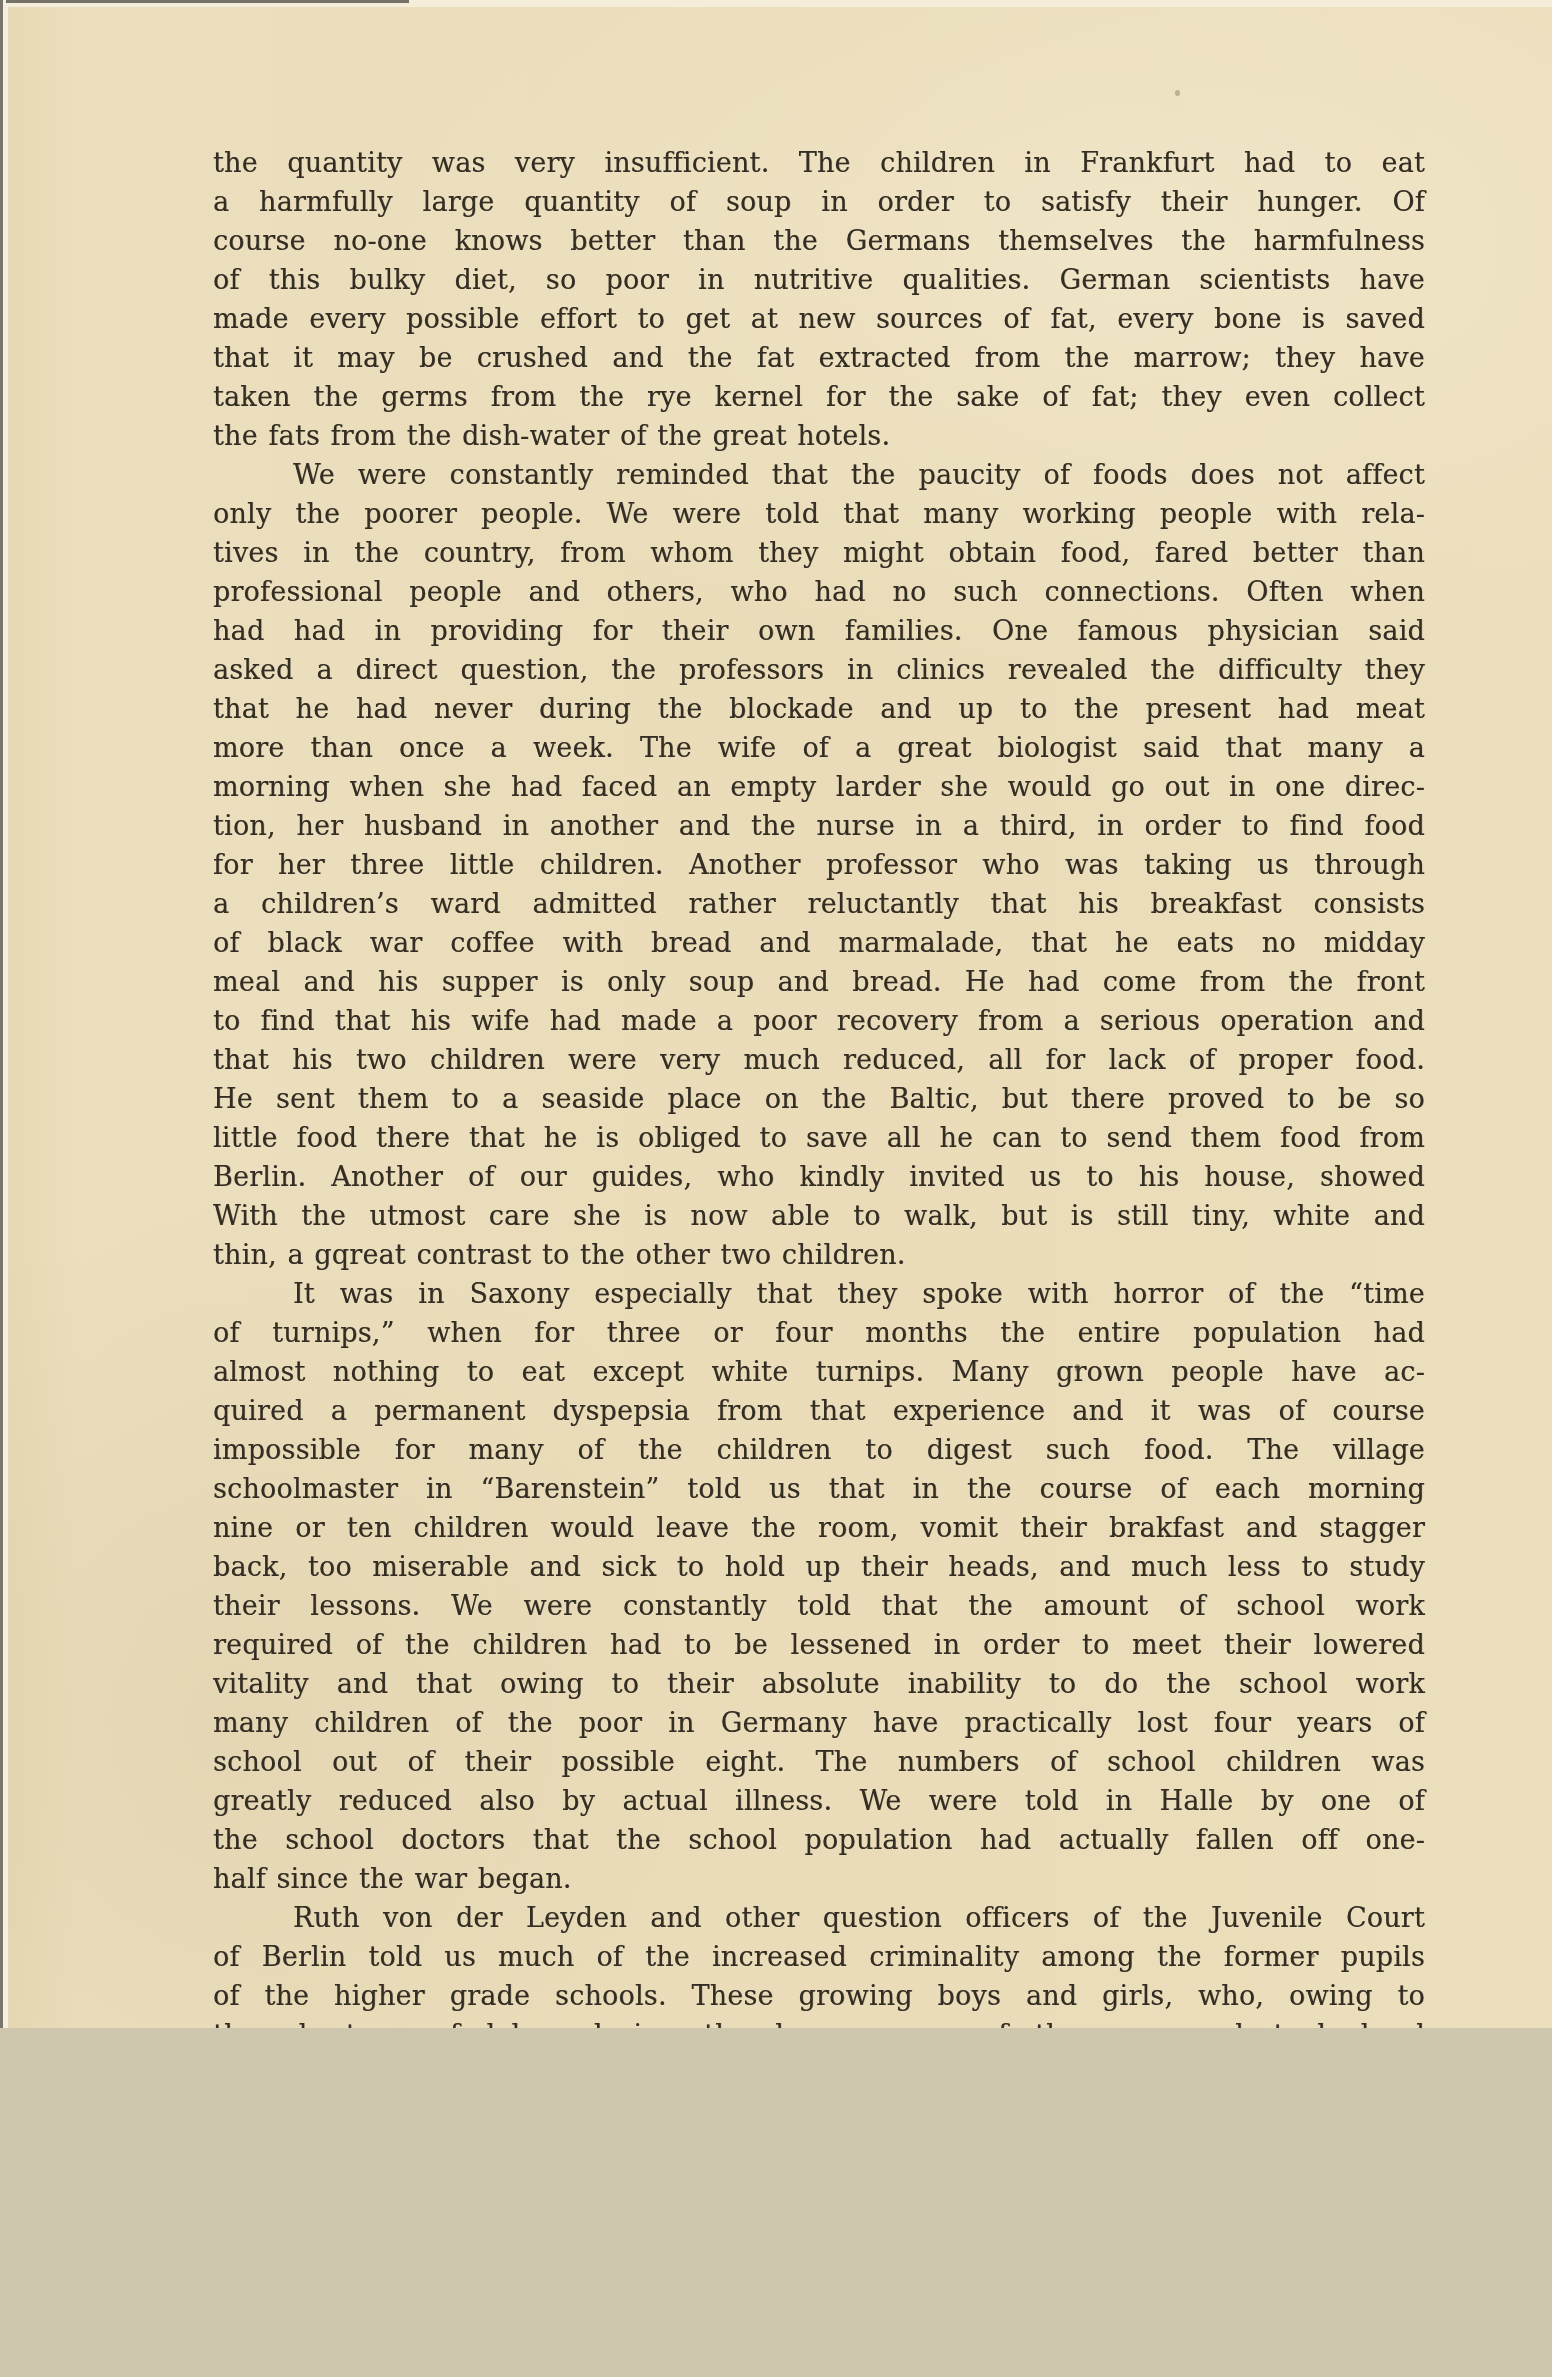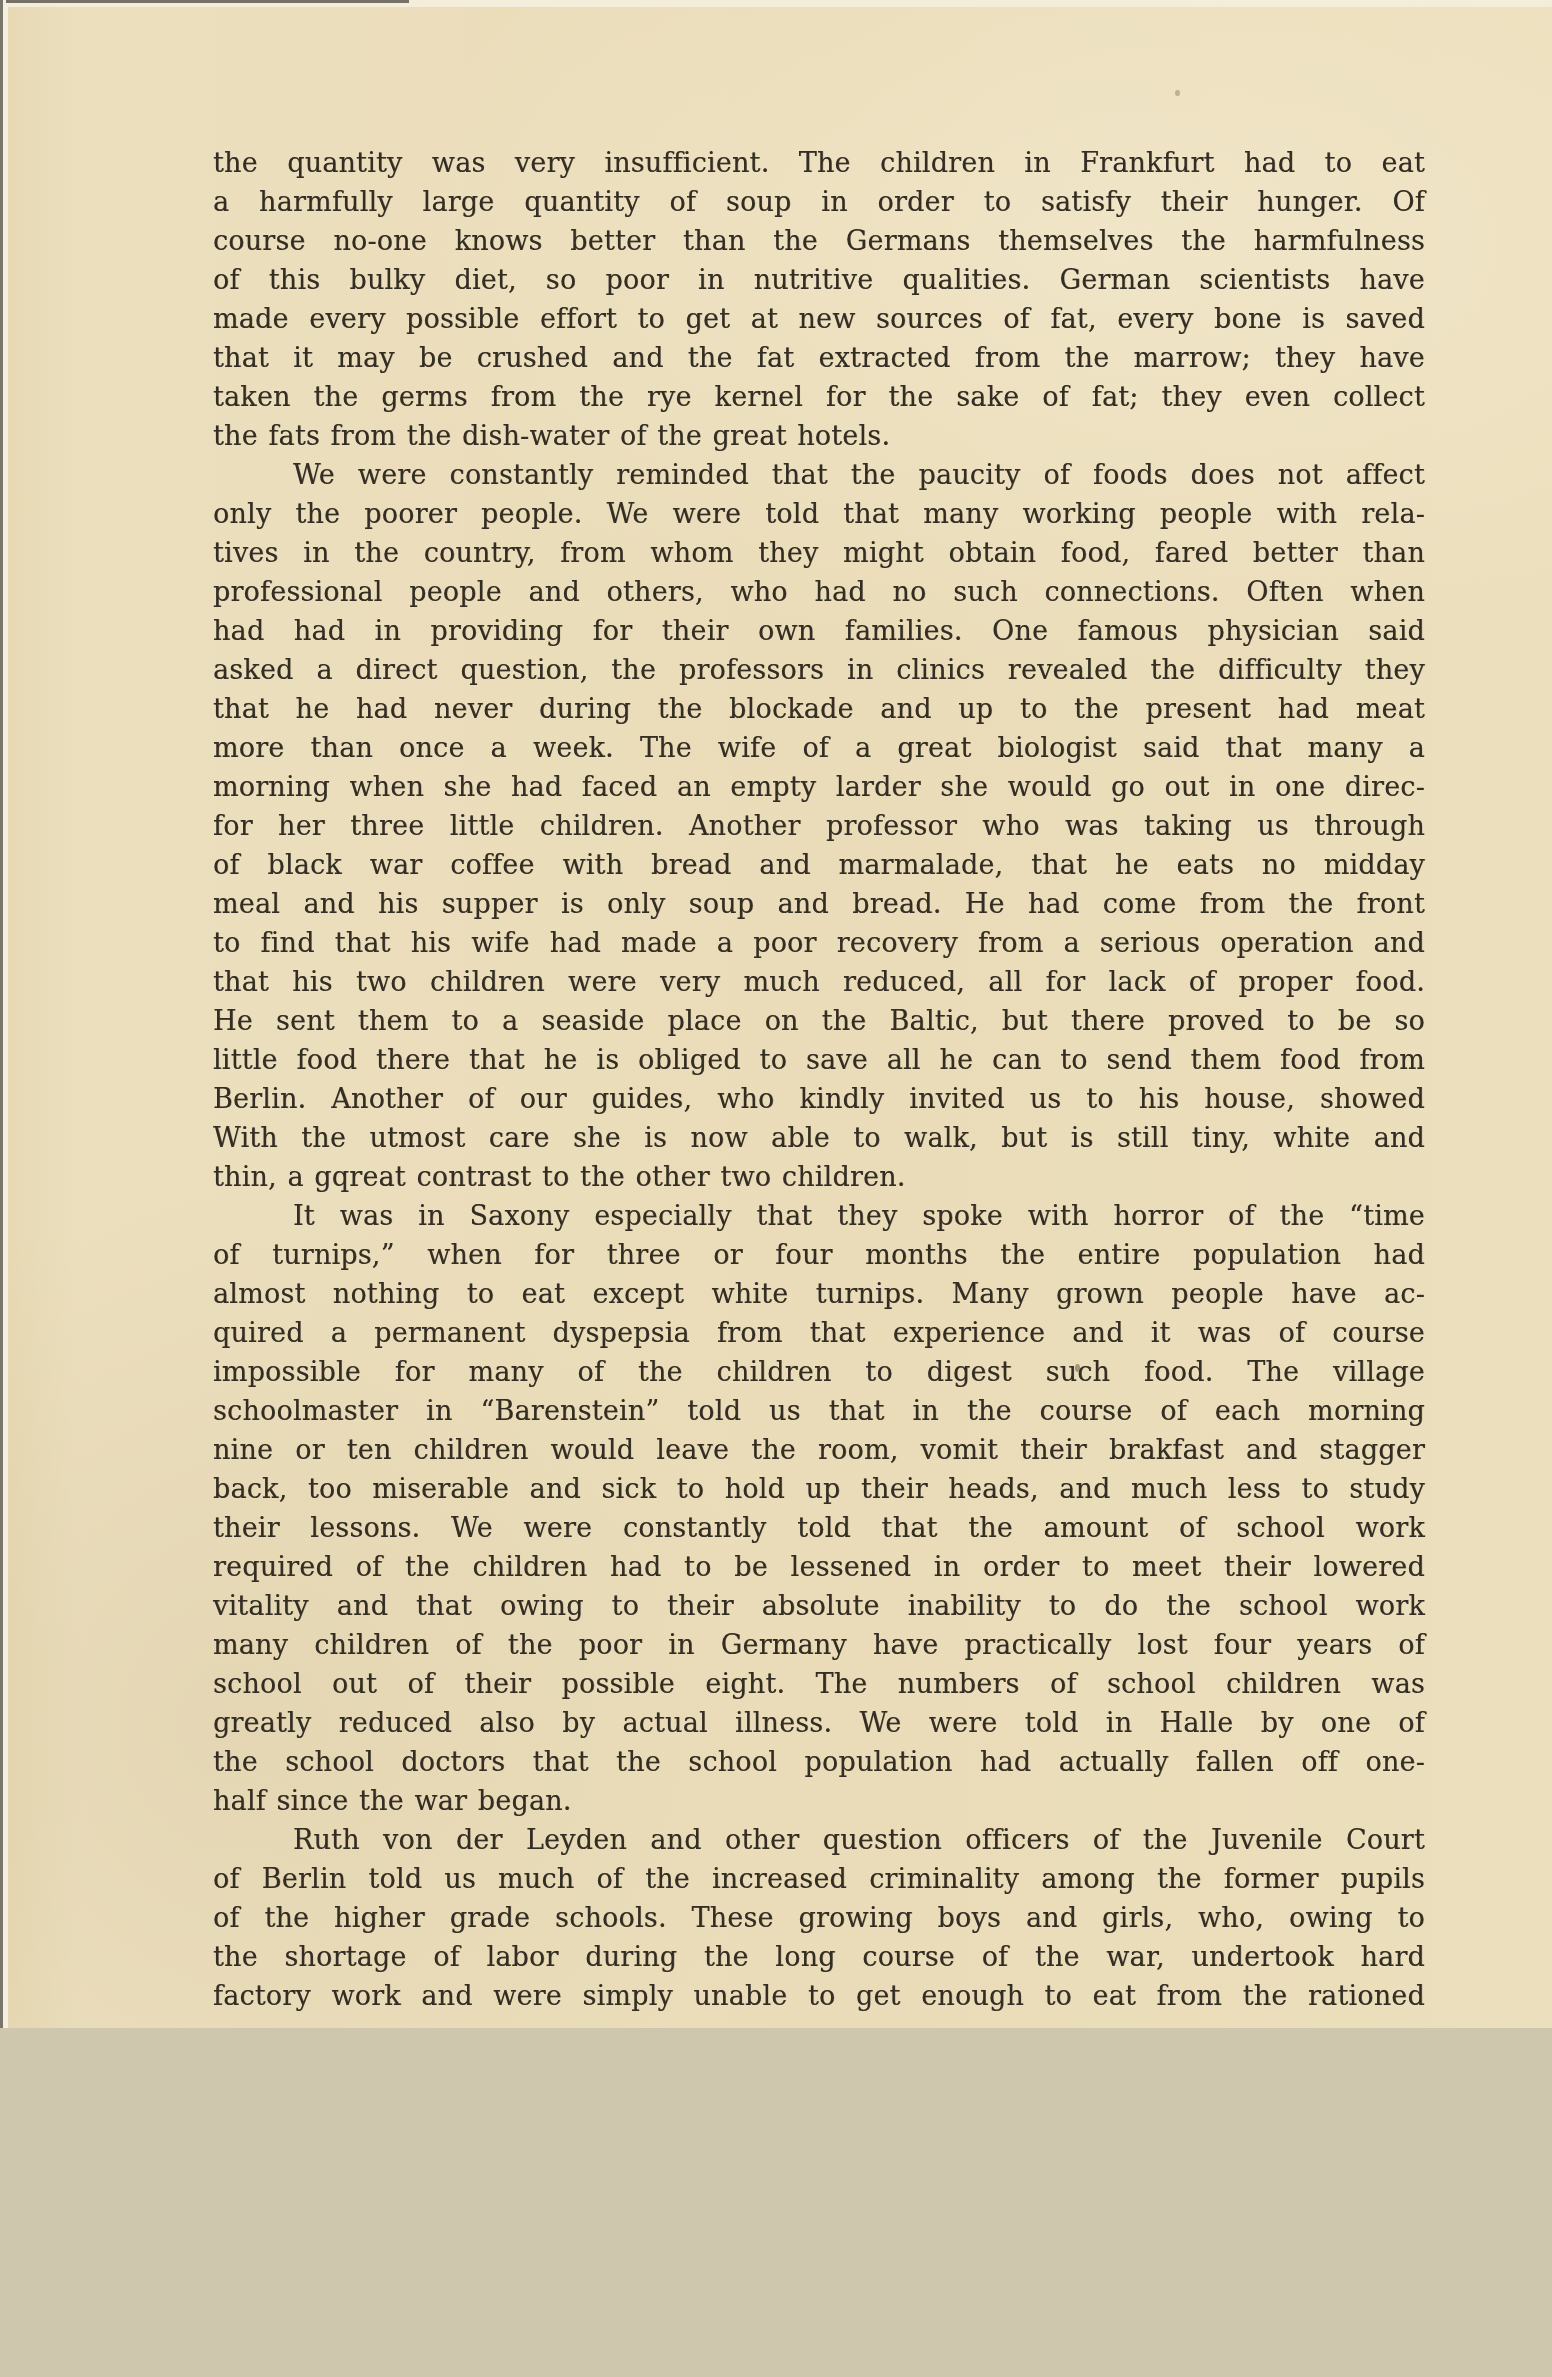--- a/index.html
+++ b/index.html
@@ -79,21 +79,23 @@
       <div>
         <div class="line indent">We were constantly reminded that the paucity of foods does not affect</div>
         <div class="line">only the poorer people.  We were told that many working people with rela-</div>
         <div class="line">tives in the country, from whom they might obtain food, fared better than</div>
         <div class="line">professional people and others, who had no such connections.  Often when</div>
         <div class="line">had had in providing for their own families.  One famous physician said</div>
         <div class="line">asked a direct question, the professors in clinics revealed the difficulty they</div>
         <div class="line">that he had never during the blockade and up to the present had meat</div>
         <div class="line">more than once a week.  The wife of a great biologist said that many a</div>
         <div class="line">morning when she had faced an empty larder she would go out in one direc-</div>
+        <div class="line">tion, her husband in another and the nurse in a third, in order to find food</div>
         <div class="line">for her three little children.  Another professor who was taking us through</div>
+        <div class="line">a children’s ward admitted rather reluctantly that his breakfast consists</div>
         <div class="line">of black war coffee with bread and marmalade, that he eats no midday</div>
         <div class="line">meal and his supper is only soup and bread.  He had come from the front</div>
         <div class="line">to find that his wife had made a poor recovery from a serious operation and</div>
         <div class="line">that his two children were very much reduced, all for lack of proper food.</div>
         <div class="line">He sent them to a seaside place on the Baltic, but there proved to be so</div>
         <div class="line">little food there that he is obliged to save all he can to send them food from</div>
         <div class="line">Berlin.  Another of our guides, who kindly invited us to his house, showed</div>
         <div class="line">With the utmost care she is now able to walk, but is still tiny, white and</div>
         <div class="line end">thin, a gqreat contrast to the other two children.</div>
       </div>

